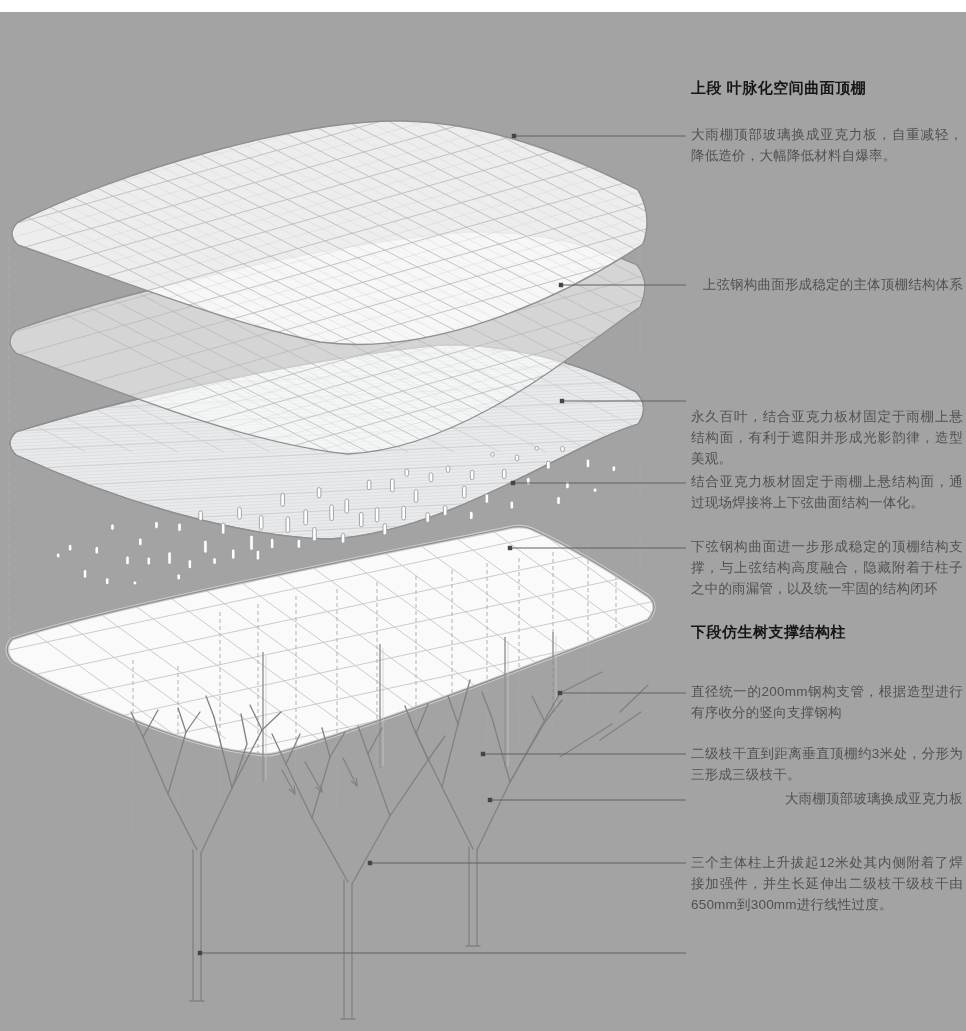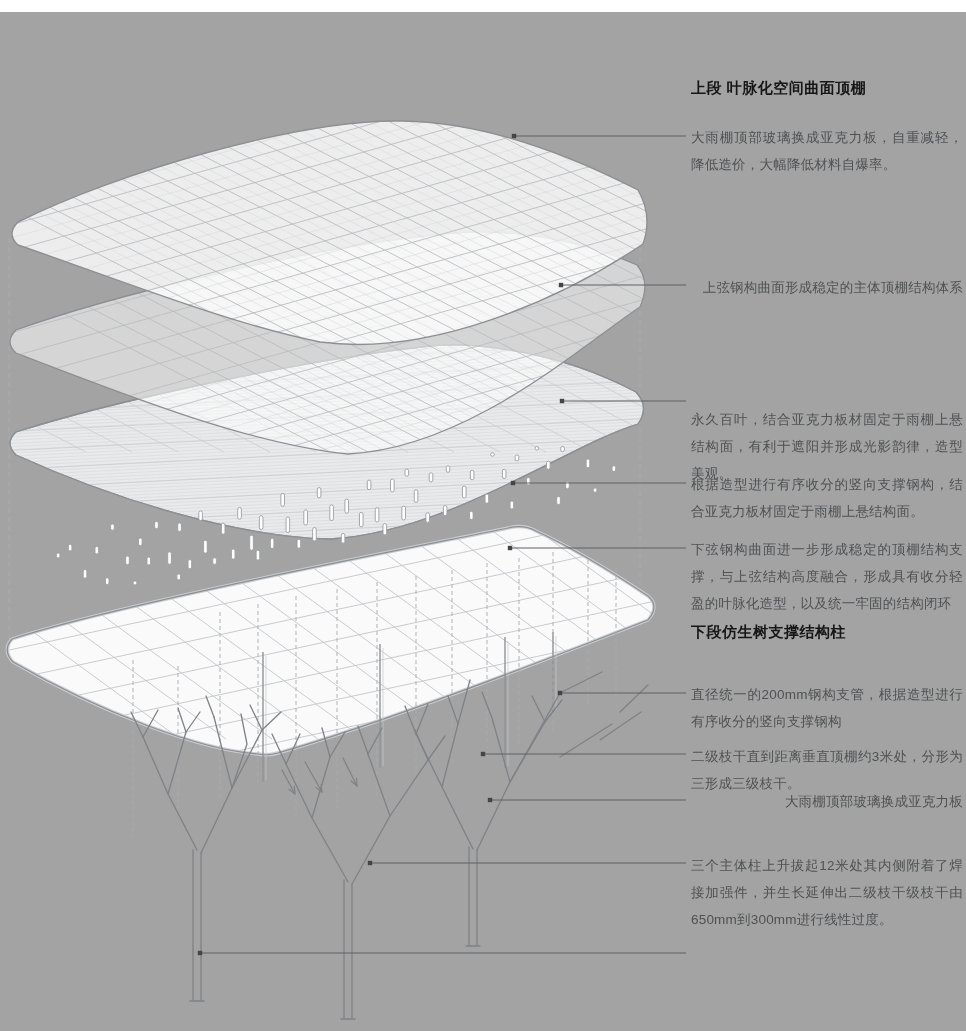--- a/index.html
+++ b/index.html
@@ -1,19 +1,19 @@
 <!DOCTYPE html>
 <html><head>
 <meta charset="utf-8">
 <style>
   html,body{margin:0;padding:0;background:#ffffff;}
   body{font-family:"Liberation Sans","DejaVu Sans",sans-serif;}
   .canvas{position:relative;width:966px;height:1031px;background:#a3a3a3;overflow:hidden;margin-top:12px;}
   .drawing{position:absolute;left:0;top:0;}
-  .note{position:absolute;left:691px;width:272px;font-size:13.5px;line-height:27px;
+  .note{position:absolute;left:691px;width:272px;font-size:13.5px;line-height:21px;
         color:#4f5153;letter-spacing:0.2px;text-align:justify;}
   .note.single{text-align:right;}
   .sec-title{position:absolute;left:691px;width:272px;font-size:15px;line-height:20px;
         font-weight:700;color:#161616;letter-spacing:0.5px;}
 </style>
 </head>
 <body>
 
 <div class="canvas">
 
@@ -482,21 +482,21 @@
         <rect x="367.8" y="848.8" width="4.4" height="4.4" fill="#454545"></rect>
         <line x1="200" y1="941" x2="686" y2="941" stroke="#5e6062" stroke-width="1" fill="none"></line>
         <rect x="197.8" y="938.8" width="4.4" height="4.4" fill="#454545"></rect>
       </g>
     </svg>
 
   <div class="sec-title" style="top:66px">上段 叶脉化空间曲面顶棚</div>
   <div class="note" style="top:112px">大雨棚顶部玻璃换成亚克力板，自重减轻，降低造价，大幅降低材料自爆率。</div>
   <div class="note single" style="top:262px">上弦钢构曲面形成稳定的主体顶棚结构体系</div>
   <div class="note" style="top:394px">永久百叶，结合亚克力板材固定于雨棚上悬结构面，有利于遮阳并形成光影韵律，造型美观。</div>
-  <div class="note" style="top:459px">根据造型进行有序收分的竖向支撑钢构，结合亚克力板材固定于雨棚上悬结构面。</div>
-  <div class="note" style="top:524px">下弦钢构曲面进一步形成稳定的顶棚结构支撑，与上弦结构高度融合，形成具有收分轻盈的叶脉化造型，以及统一牢固的结构闭环</div>
+  <div class="note" style="top:459px">结合亚克力板材固定于雨棚上悬结构面，通过现场焊接将上下弦曲面结构一体化。</div>
+  <div class="note" style="top:524px">下弦钢构曲面进一步形成稳定的顶棚结构支撑，与上弦结构高度融合，隐藏附着于柱子之中的雨漏管，以及统一牢固的结构闭环</div>
 
   <div class="sec-title" style="top:610px">下段仿生树支撑结构柱</div>
   <div class="note" style="top:669px">直径统一的200mm钢构支管，根据造型进行有序收分的竖向支撑钢构</div>
   <div class="note" style="top:731px">二级枝干直到距离垂直顶棚约3米处，分形为三形成三级枝干。</div>
   <div class="note single" style="top:776px">大雨棚顶部玻璃换成亚克力板</div>
   <div class="note" style="top:840px">三个主体柱上升拔起12米处其内侧附着了焊接加强件，并生长延伸出二级枝干级枝干由650mm到300mm进行线性过度。</div>
 </div>
 
 </body></html>

